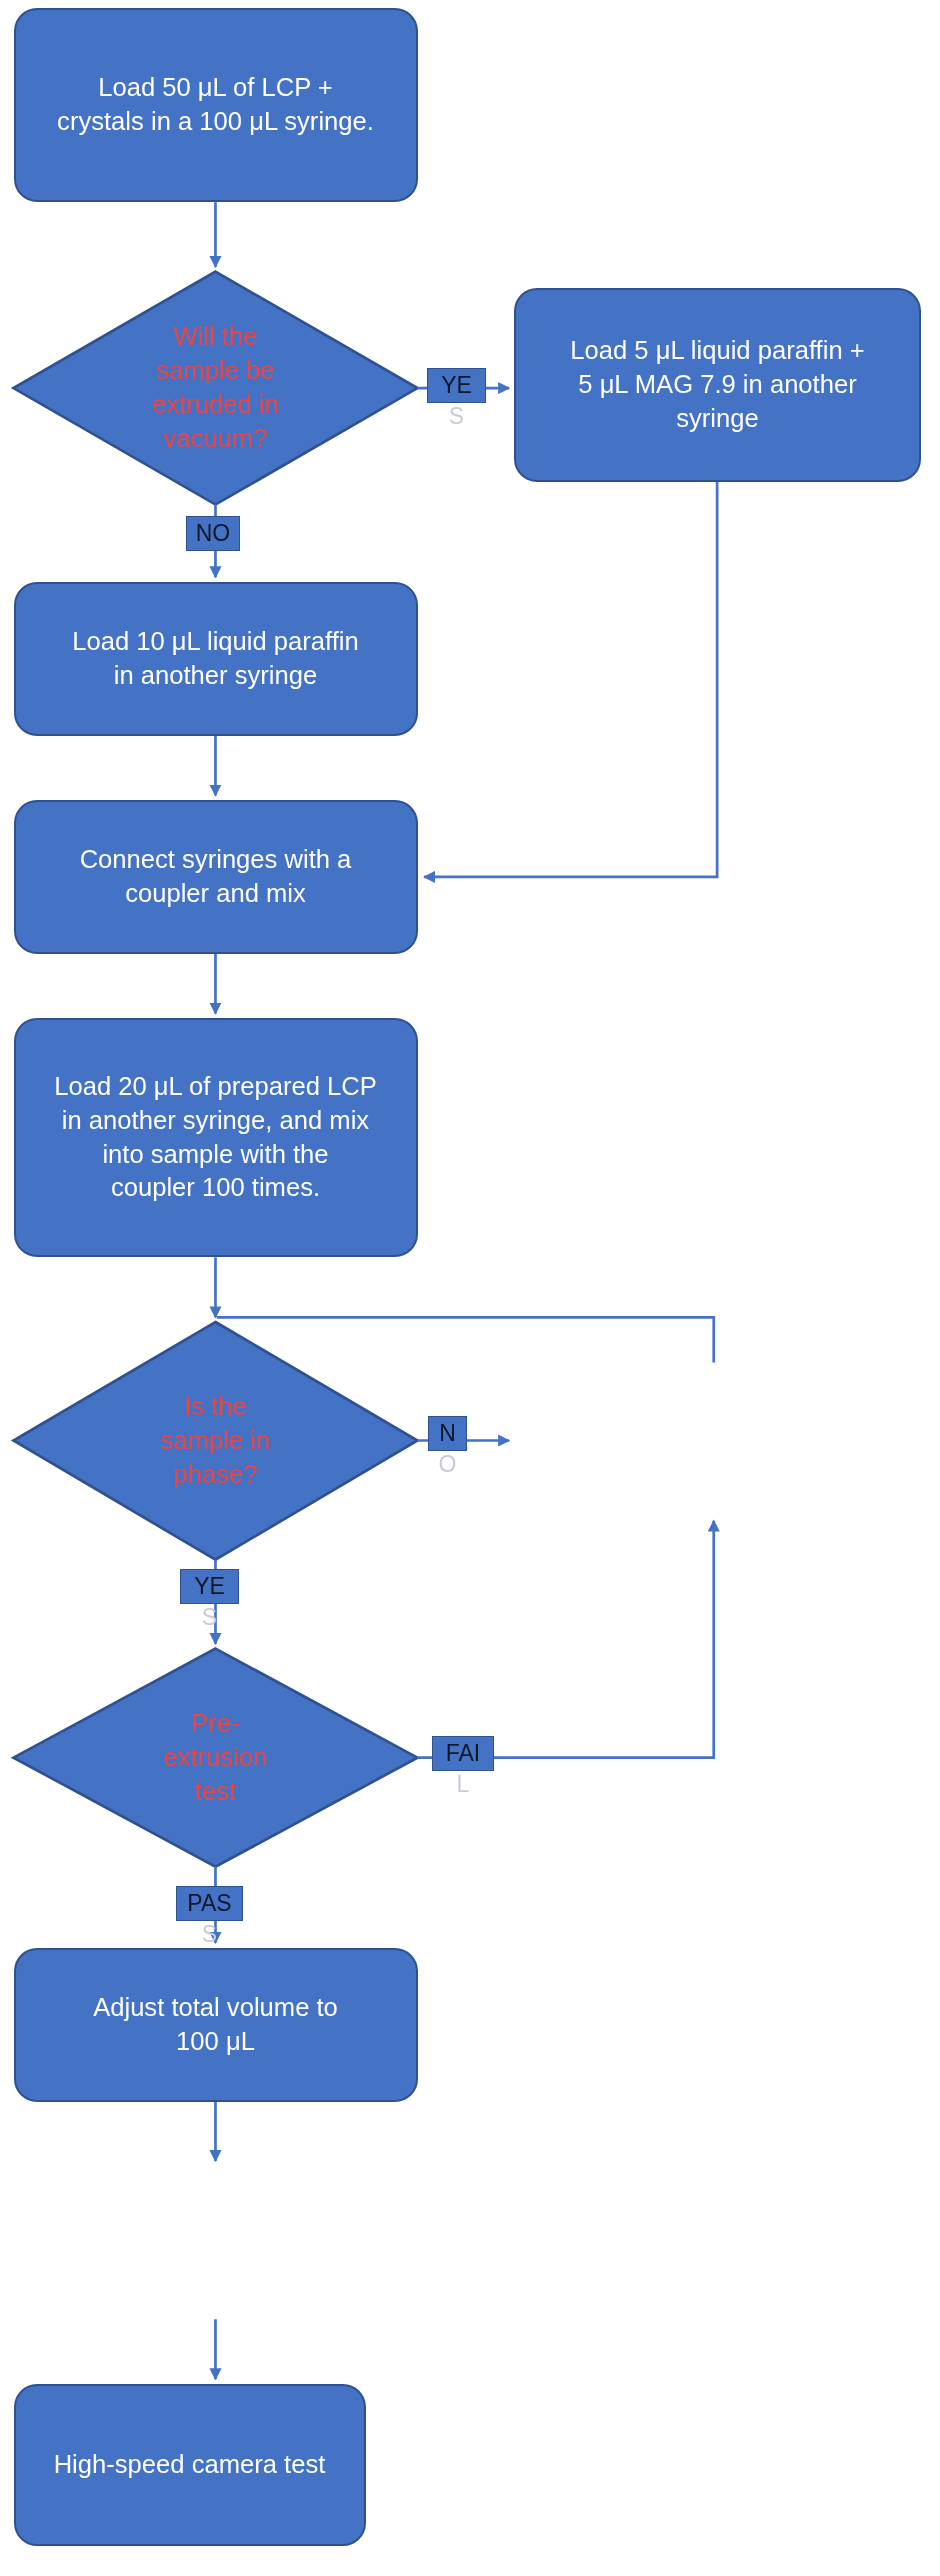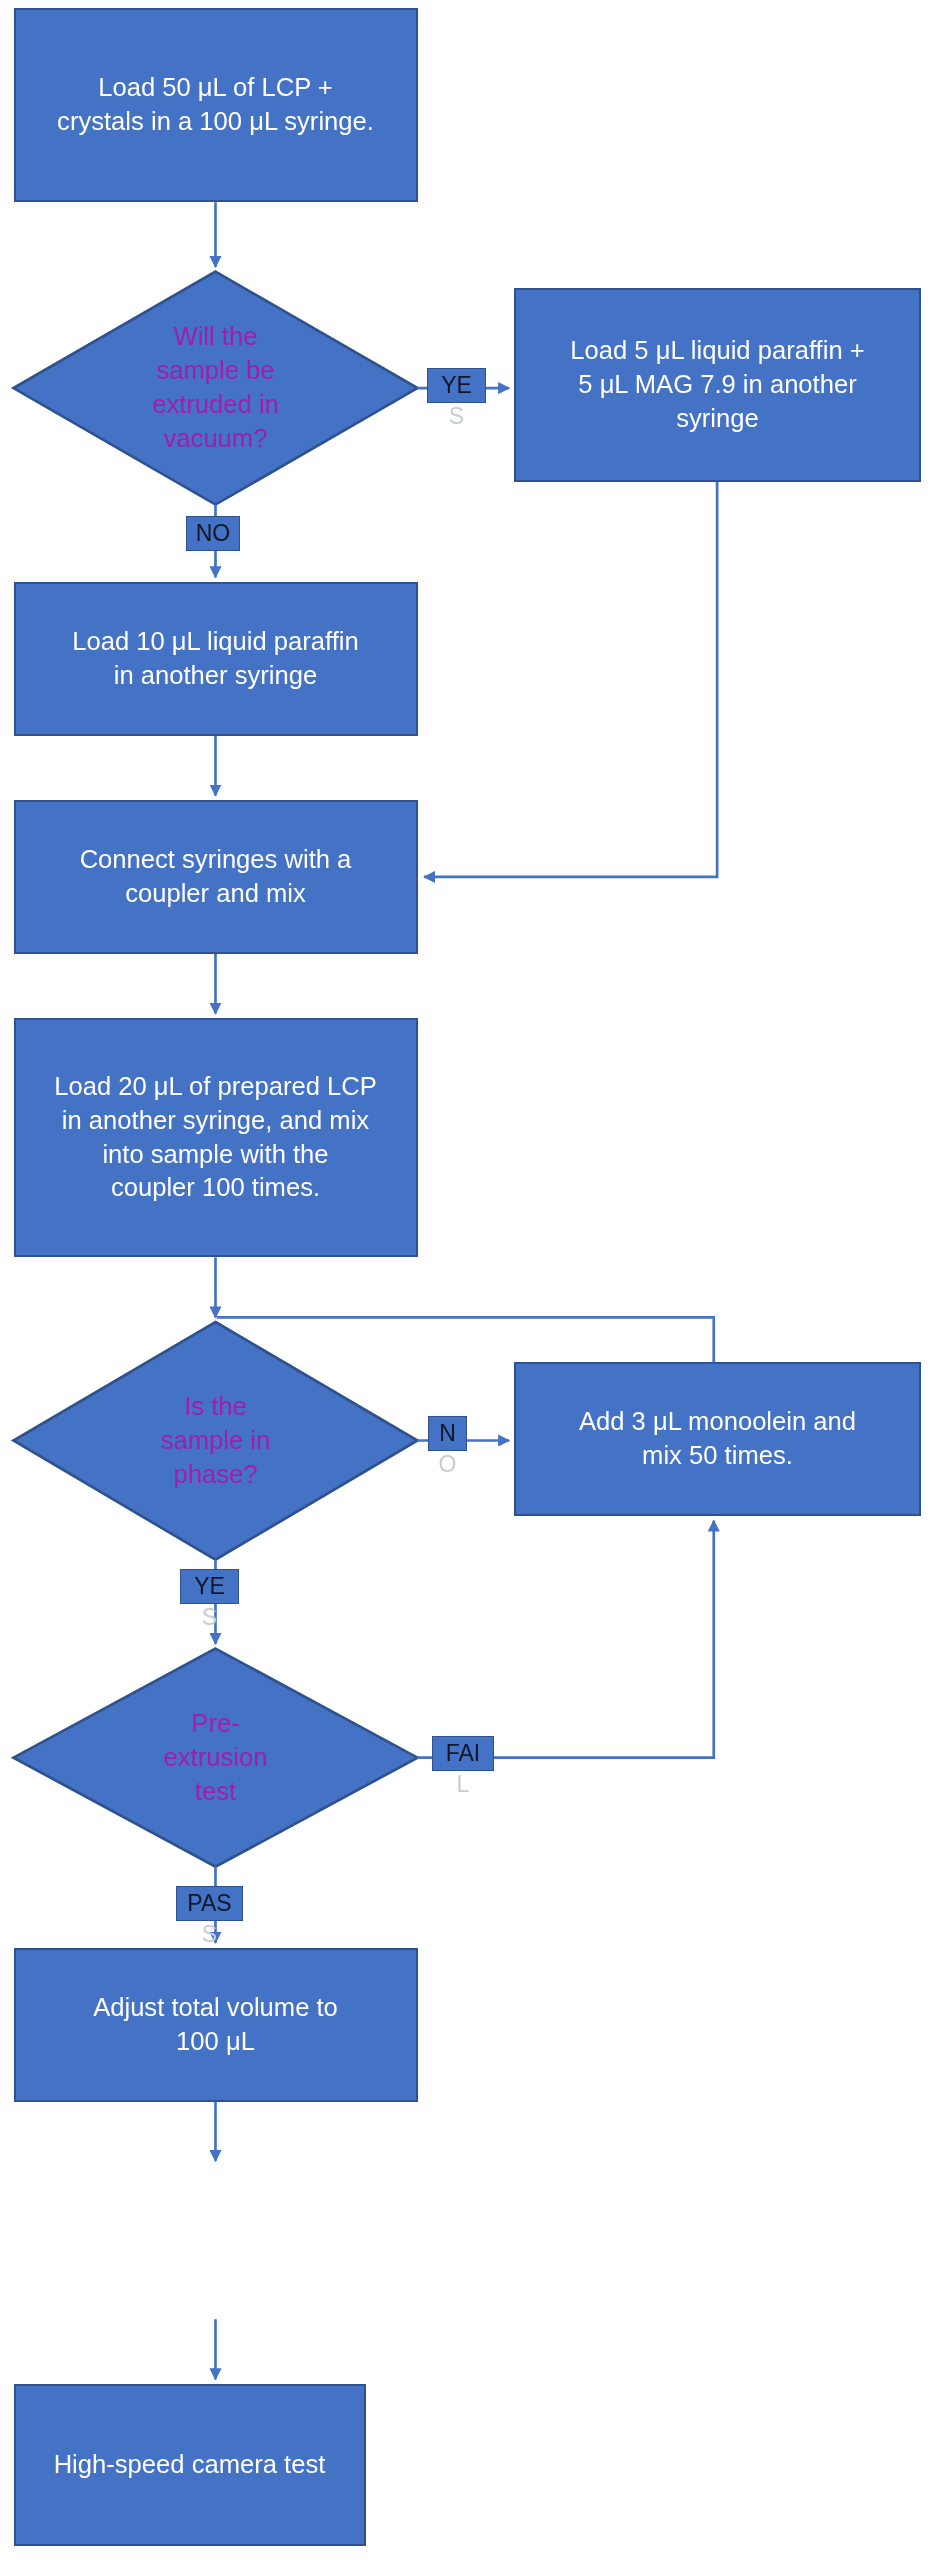--- a/index.html
+++ b/index.html
@@ -34,35 +34,36 @@
 
   .node {
     position: absolute;
     display: flex;
     align-items: center;
     justify-content: center;
     text-align: center;
     color: #ffffff;
     font-size: 25.6px;
     line-height: 1.32;
+    border-radius: 23px;
   }
 
   .box {
     background: #4472C4;
     border: 2.7px solid #2F528F;
     padding: 5.4px 9.4px;
   }
 
   .diamond-label {
     position: absolute;
     display: flex;
     align-items: center;
     justify-content: center;
     text-align: center;
-    color: #a21caf;
+    color: #ef4444;
     font-size: 25.6px;
     line-height: 1.32;
   }
 
   .node-text { white-space: pre-line; }
 
   .edge-label {
     position: absolute;
     display: flex;
     flex-direction: column;
@@ -141,24 +142,20 @@
 coupler and mix</span>
   </div>
 
   <div class="node box" style="left:13.5px; top:1018px; width:404px; height:239px;">
     <span class="node-text">Load 20 μL of prepared LCP
 in another syringe, and mix
 into sample with the
 coupler 100 times.</span>
   </div>
 
-  <div class="node box" style="left:514px; top:1362px; width:407px; height:154px;">
-    <span class="node-text">Add 3 μL monoolein and
-mix 50 times.</span>
-  </div>
 
   <div class="node box" style="left:13.5px; top:1948px; width:404px; height:154px;">
     <span class="node-text">Adjust total volume to
 100 μL</span>
   </div>
 
 
   <div class="node box" style="left:13.5px; top:2384px; width:352px; height:162px;">
     <span class="node-text">High-speed camera test</span>
   </div>

